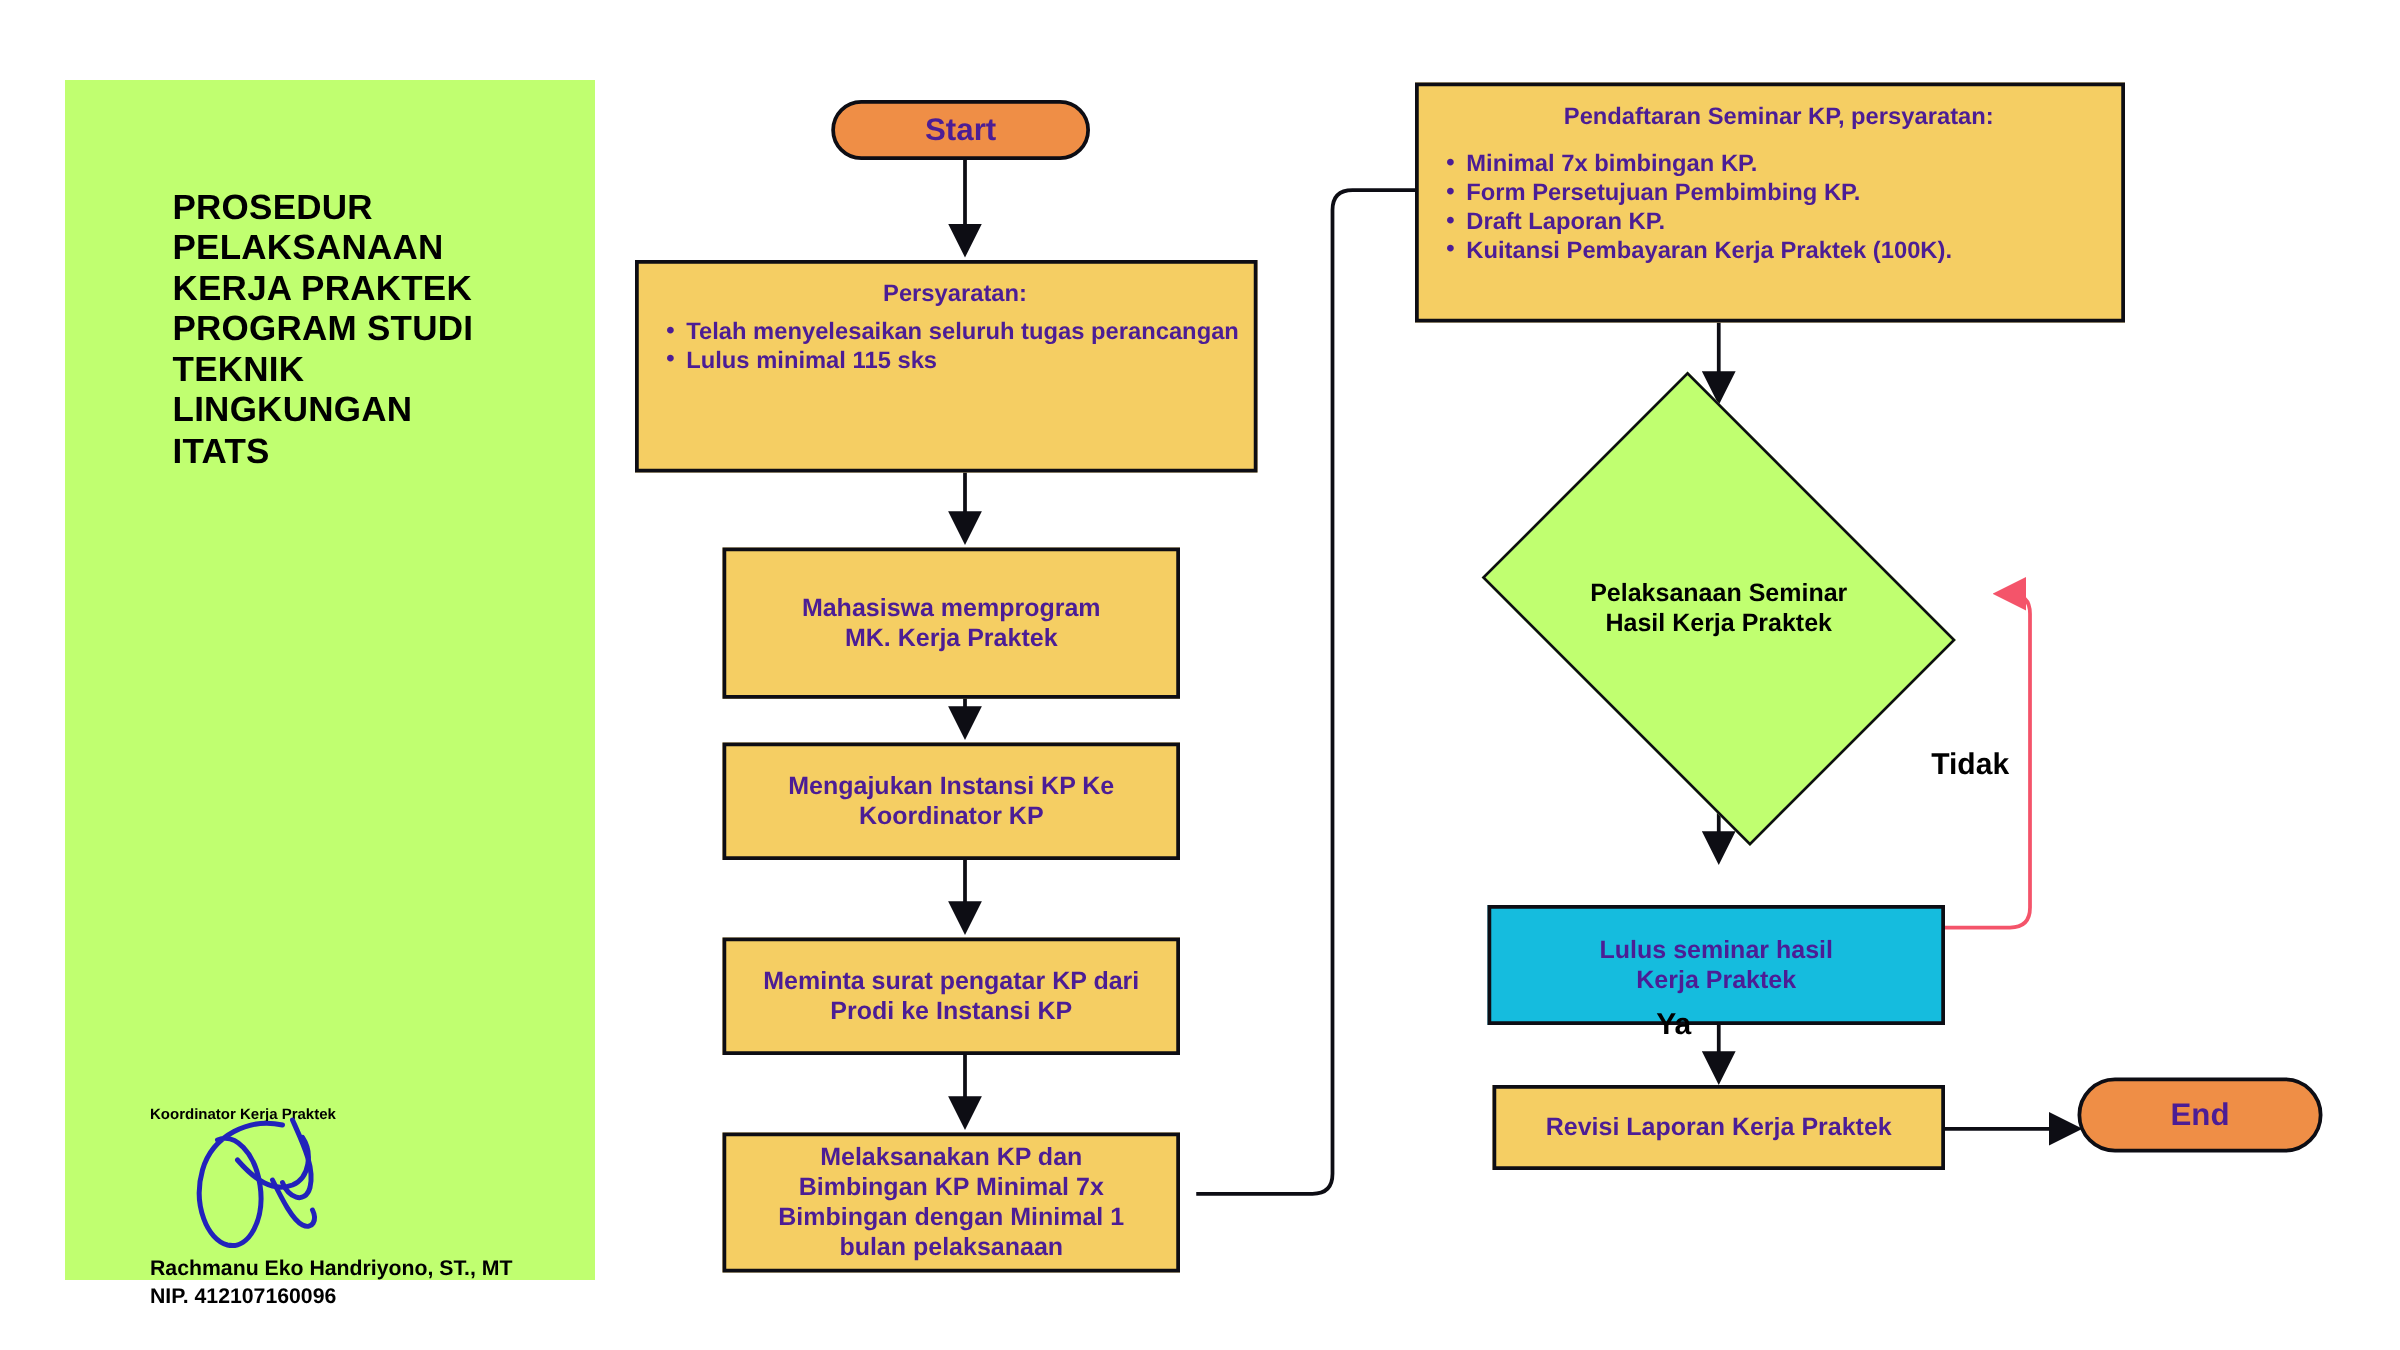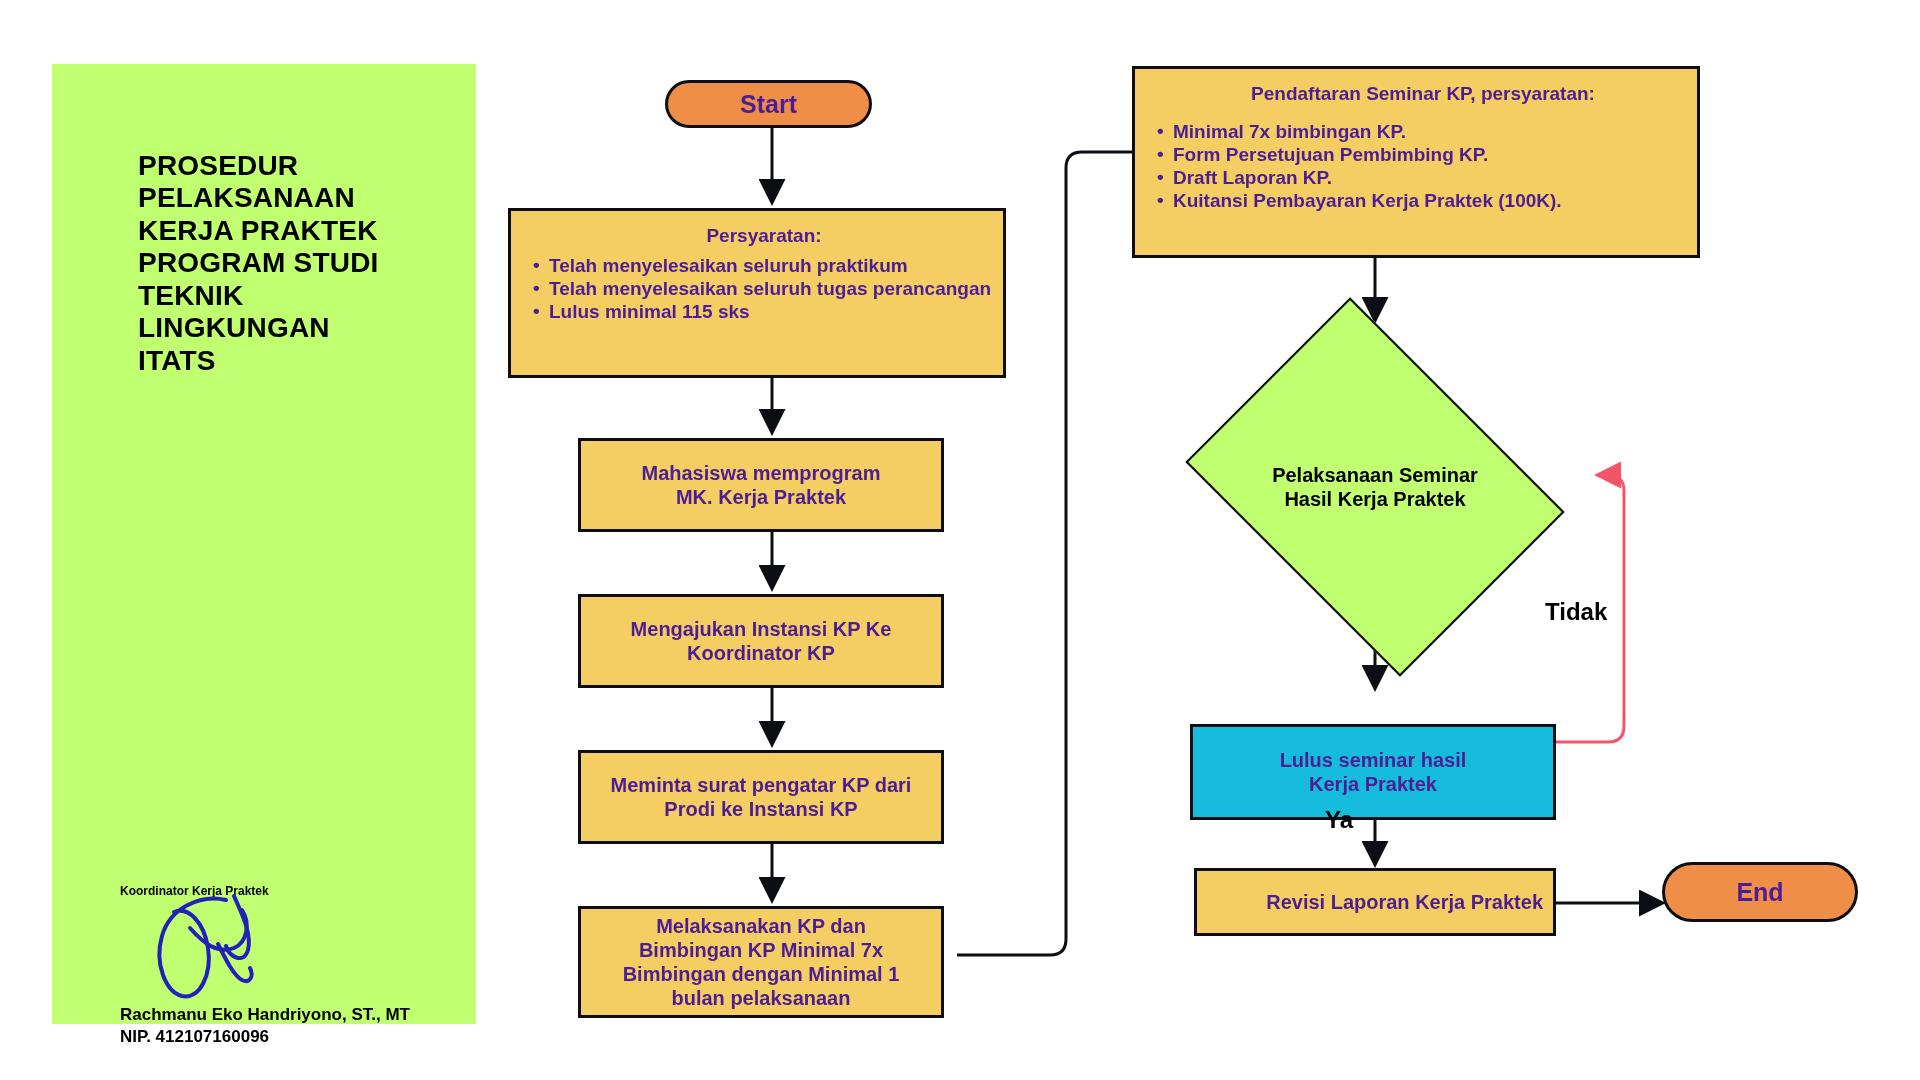--- a/index.html
+++ b/index.html
@@ -154,27 +154,26 @@
     <path d="M1556 742 L1608 742 Q1624 742 1624 726 L1624 491 Q1624 475 1608 475 L1600 475" stroke="#f4546a" stroke-width="3" fill="none" marker-end="url(#ah-red)"></path>
   </svg>
 
   <div class="node term" id="node-start" style="left:665px; top:80px; width:207px; height:48px;">
     <span class="node-text">Start</span>
   </div>
 
   <div class="node proc listbox" id="node-requirements" style="left:508px; top:208px; width:498px; height:170px;">
     <div class="lb-title">Persyaratan:</div>
     <ul>
-      <li>Telah menyelesaikan seluruh praktikum</li>
       <li>Telah menyelesaikan seluruh tugas perancangan</li>
       <li>Lulus minimal 115 sks</li>
     </ul>
   </div>
 
-  <div class="node proc" id="node-program" style="left:578px; top:438px; width:366px; height:94px; font-size:20px;">
+  <div class="node proc" id="node-program" style="left:578px; top:438px; width:366px; height:121px; font-size:20px;">
     <span class="node-text">Mahasiswa memprogram
 MK. Kerja Praktek</span>
   </div>
 
   <div class="node proc" id="node-proposal" style="left:578px; top:594px; width:366px; height:94px; font-size:20px;">
     <span class="node-text">Mengajukan Instansi KP Ke
 Koordinator KP</span>
   </div>
 
   <div class="node proc" id="node-surat" style="left:578px; top:750px; width:366px; height:94px; font-size:20px;">
@@ -207,21 +206,21 @@
 
   <div class="edge-label" id="label-tidak" style="left:1519px; top:598px;margin-left:26px;">Tidak</div>
 
   <div class="node io" id="node-lulus" style="left:1190px; top:692px; width:366px; height:96px; font-size:20px;">
     <span class="node-text">Lulus seminar hasil
 Kerja Praktek</span>
   </div>
 
   <div class="edge-label" id="label-ya" style="left:1325px; top:806px;">Ya</div>
 
-  <div class="node proc" id="node-revisi" style="left:1194px; top:868px; width:362px; height:68px; font-size:20px;justify-content:flex-end;">
+  <div class="node proc" id="node-revisi" style="left:1194px; top:868px; width:362px; height:68px; font-size:20px;">
     <span class="node-text">Revisi Laporan Kerja Praktek</span>
   </div>
 
   <div class="node term" id="node-end" style="left:1662px; top:862px; width:196px; height:60px;">
     <span class="node-text">End</span>
   </div>
 
 </div>
 
 </body></html>

